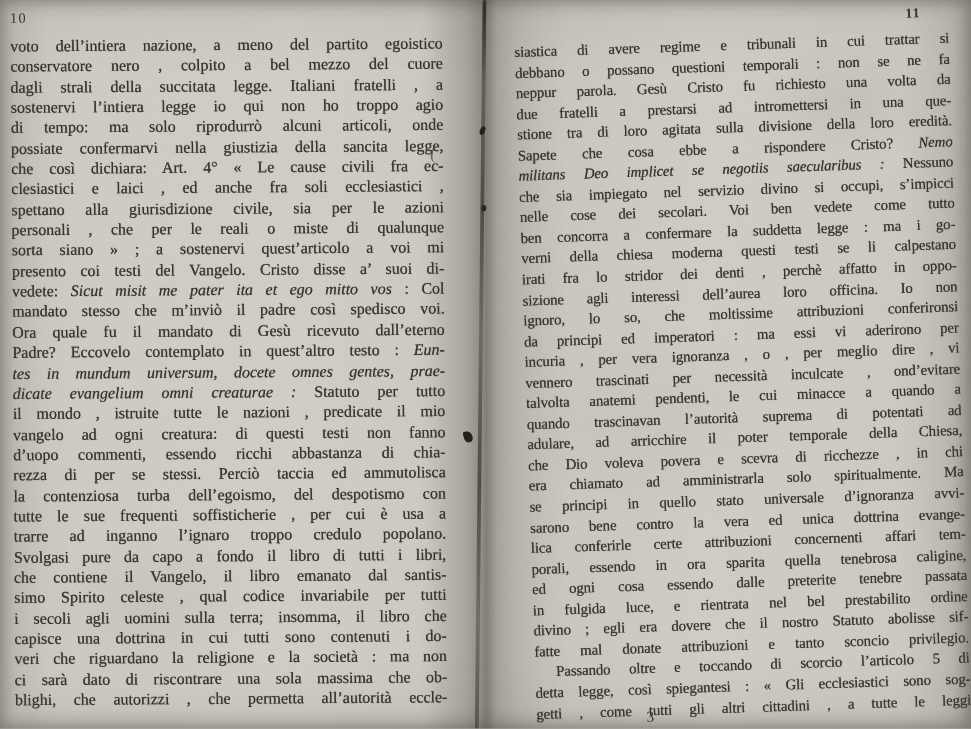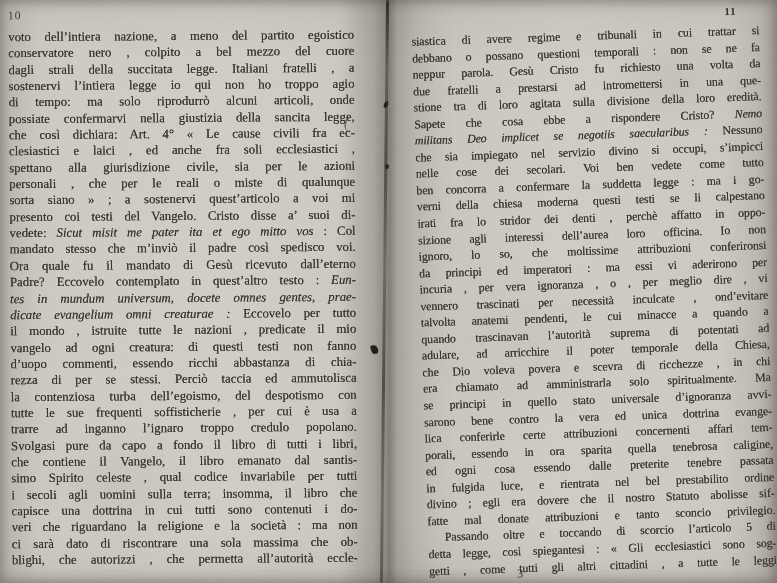--- a/index.html
+++ b/index.html
@@ -96,21 +96,21 @@
         <div class="line"><span>clesiastici e laici , ed anche fra soli ecclesiastici ,</span></div>
         <div class="line"><span>spettano alla giurisdizione civile, sia per le azioni</span></div>
         <div class="line"><span>personali , che per le reali o miste di qualunque</span></div>
         <div class="line"><span>sorta siano » ; a sostenervi quest’articolo a voi mi</span></div>
         <div class="line"><span>presento coi testi del Vangelo. Cristo disse a’ suoi di-</span></div>
         <div class="line"><span>vedete: </span><span class="it">Sicut misit me pater ita et ego mitto vos</span><span> : Col</span></div>
         <div class="line"><span>mandato stesso che m’inviò il padre così spedisco voi.</span></div>
         <div class="line"><span>Ora quale fu il mandato di Gesù ricevuto dall’eterno</span></div>
         <div class="line"><span>Padre? Eccovelo contemplato in quest’altro testo : </span><span class="it">Eun-</span></div>
         <div class="line"><span class="it">tes in mundum universum, docete omnes gentes, prae-</span></div>
-        <div class="line"><span class="it">dicate evangelium omni creaturae :</span><span> Eccovelo per tutto</span></div>
+        <div class="line"><span class="it">dicate evangelium omni creaturae :</span><span> Statuto per tutto</span></div>
         <div class="line"><span>il mondo , istruite tutte le nazioni , predicate il mio</span></div>
         <div class="line"><span>vangelo ad ogni creatura: di questi testi non fanno</span></div>
         <div class="line"><span>d’uopo commenti, essendo ricchi abbastanza di chia-</span></div>
         <div class="line"><span>rezza di per se stessi. Perciò taccia ed ammutolisca</span></div>
         <div class="line"><span>la contenziosa turba dell’egoismo, del despotismo con</span></div>
         <div class="line"><span>tutte le sue frequenti soffisticherie , per cui è usa a</span></div>
         <div class="line"><span>trarre ad inganno l’ignaro troppo credulo popolano.</span></div>
         <div class="line"><span>Svolgasi pure da capo a fondo il libro di tutti i libri,</span></div>
         <div class="line"><span>che contiene il Vangelo, il libro emanato dal santis-</span></div>
         <div class="line"><span>simo Spirito celeste , qual codice invariabile per tutti</span></div>

